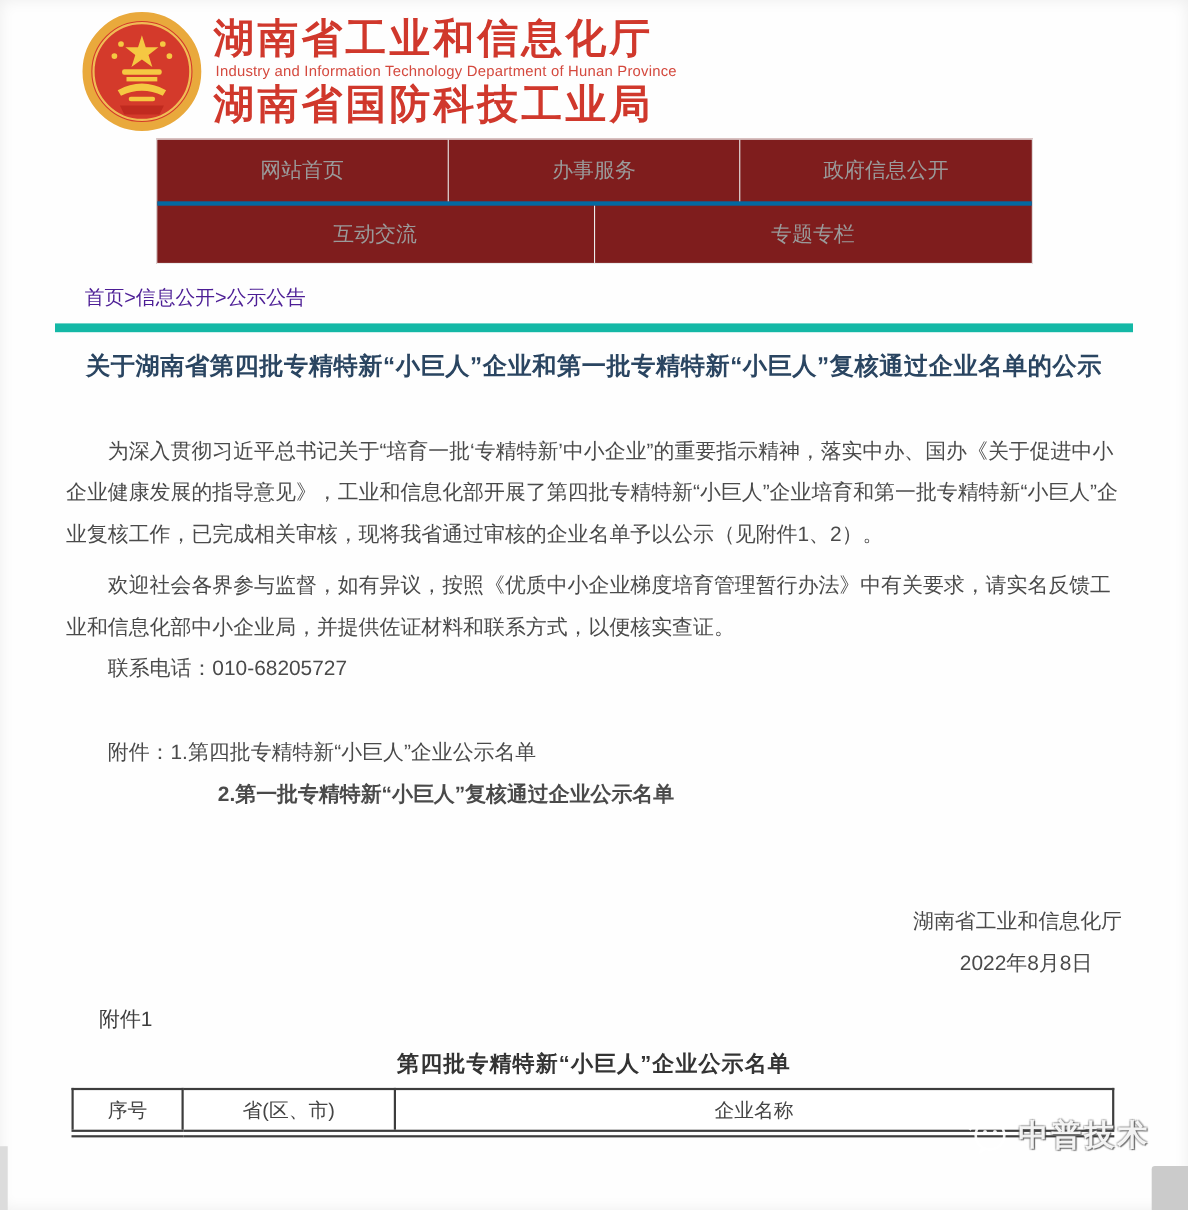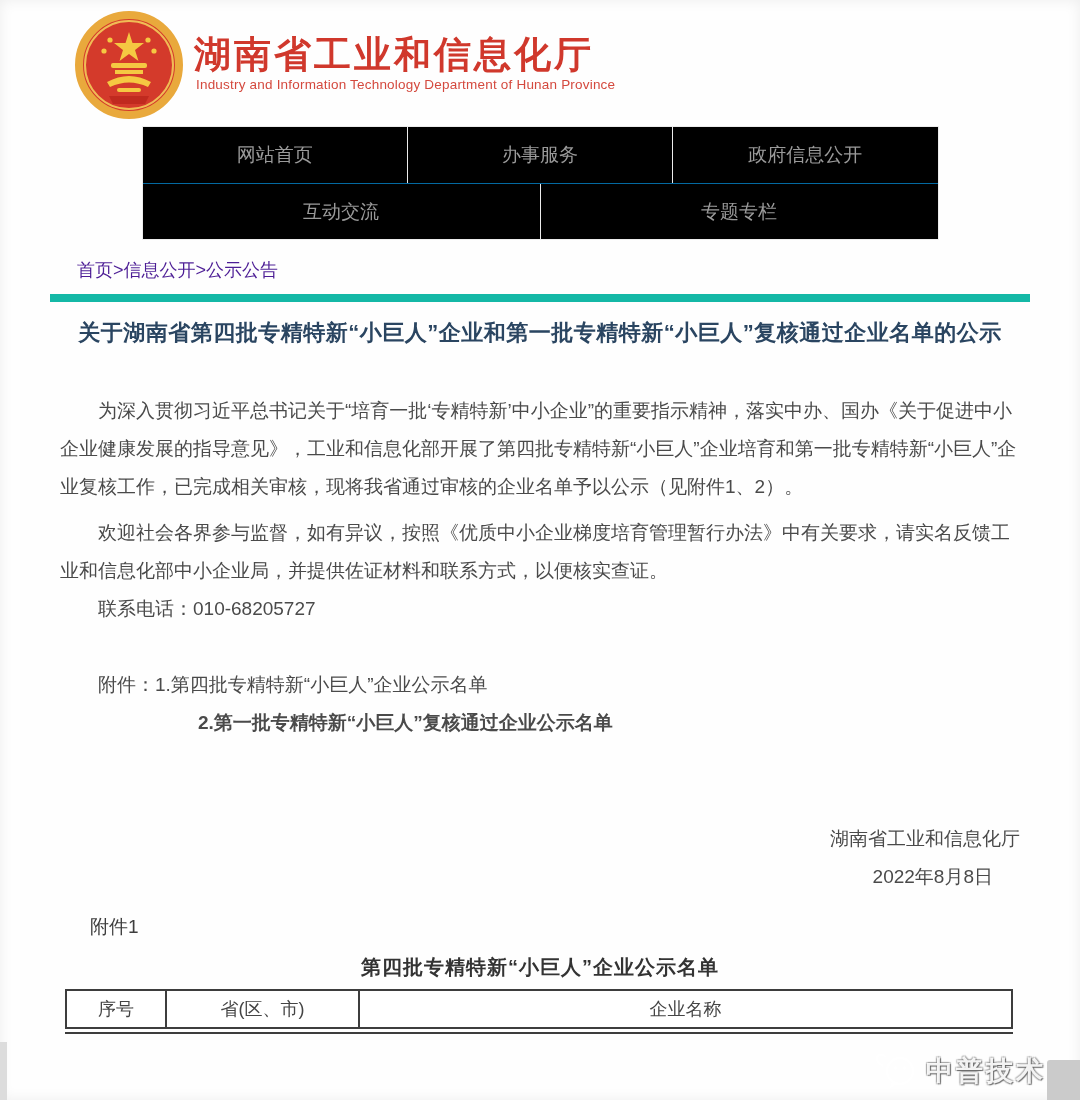--- a/index.html
+++ b/index.html
@@ -13,23 +13,23 @@
     overflow: hidden;
     box-shadow: inset 0 0 14px rgba(0,0,0,0.07);
   }
   
   .site-header { display: flex; align-items: center; padding: 8px 0 0 74px; height: 122px; }
   .emblem { width: 110px; height: 110px; flex: 0 0 auto; }
   .org-names { margin-left: 10px; color: #d0382c; }
   .org-cn { font-size: 37px; font-weight: bold; letter-spacing: 3px; line-height: 40px; }
   .org-en { font-size: 13.5px; letter-spacing: 0.2px; margin: 2px 0 3px 2px; color: #d4493e; }
   
-  .nav { width: 797px; margin: 4px auto 0; border: 1px solid #ececec; background: #000000; }
+  .nav { width: 797px; margin: 4px auto 0; border: 1px solid #ececec; background: #7f1d1d; }
   .nav-row { display: flex; height: 56px; }
-  .nav-row + .nav-row { border-top: 1px solid #0369a1; }
+  .nav-row + .nav-row { border-top: 4px solid #0369a1; }
   .nav-cell {
     flex: 1; display: flex; align-items: center; justify-content: center;
     font-size: 19px; color: #9a9a9a; cursor: pointer;
   }
   .nav-cell + .nav-cell { border-left: 1px solid #ececec; }
   
   .breadcrumb-bar {
     width: 980px; margin: 8px auto 0; padding: 10px 0 12px 27px;
     font-size: 18px; color: #4c1d95; border-bottom: 8px solid #14b8a6;
   }
@@ -56,21 +56,21 @@
     border-collapse: collapse; border: 2px solid #3d3d3d;
     font-size: 18px; color: #444; background: #fff;
   }
   table.listing th {
     font-weight: normal; height: 40px; text-align: center;
     border: 2px solid #3d3d3d; border-bottom: 7px double #3d3d3d;
   }
   .col-no { width: 100px; } .col-prov { width: 193px; }
   
   .watermark {
-    position: absolute; top: 1051px; right: 34px;
+    position: absolute; top: 1012px; right: 34px;
     display: flex; align-items: center; gap: 6px; pointer-events: none;
   }
   .watermark .wm-text {
     font-size: 27px; font-weight: bold; letter-spacing: 3px; color: rgba(255,255,255,0.92);
     text-shadow: 1px 1px 1px rgba(70,70,70,0.75), -1px -1px 1px rgba(120,120,120,0.4),
                  1px -1px 1px rgba(110,110,110,0.4), -1px 1px 1px rgba(110,110,110,0.4);
   }
   .corner-block {
     position: absolute; right: 0; bottom: 0; width: 33px; height: 40px;
     background: #cbcbcb; border-radius: 3px 0 0 0;
@@ -95,20 +95,21 @@
         <rect x="37" y="53" width="36" height="5" rx="2" fill="#f5c842"></rect>
         <rect x="41" y="60" width="28" height="4" fill="#f5c842"></rect>
         <path d="M33 72 q22 -12 44 0 l-3 5 q-19 -9 -38 0 z" fill="#f5c842"></path>
         <rect x="43" y="78" width="24" height="4" rx="2" fill="#f5c842"></rect>
         <path d="M35 86 h40 l-4 8 h-32 z" fill="#c02a1f"></path>
       </svg>
     </div>
     <div class="org-names">
       <div class="org-cn">湖南省工业和信息化厅</div>
       <div class="org-en">Industry and Information Technology Department of Hunan Province</div>
+      <div class="org-cn">湖南省国防科技工业局</div>
     </div>
   </header>
 
   <nav class="nav">
     <div class="nav-row">
       <div class="nav-cell">网站首页</div>
       <div class="nav-cell">办事服务</div>
       <div class="nav-cell">政府信息公开</div>
     </div>
     <div class="nav-row">

